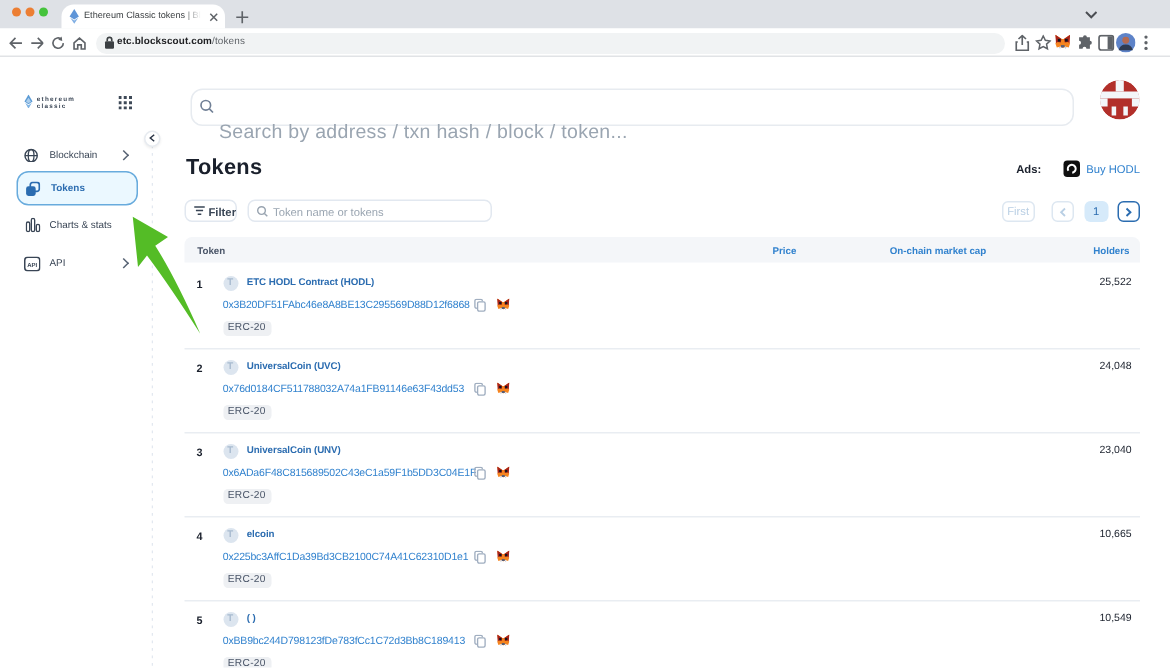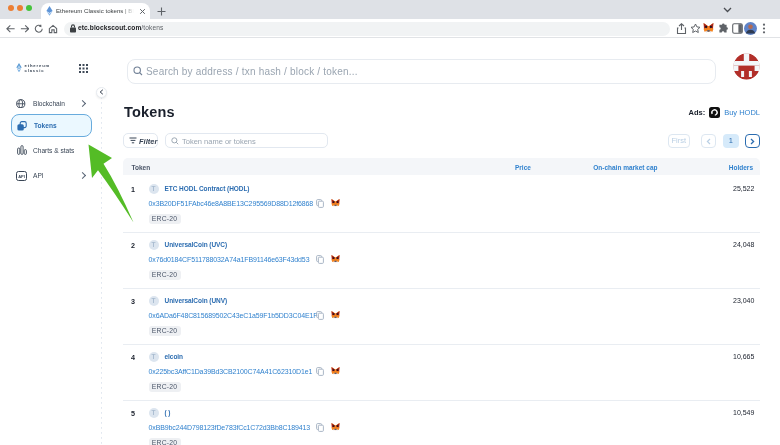--- a/index.html
+++ b/index.html
@@ -22,24 +22,24 @@
 #collapse { position:absolute; left:95.5px; top:86.5px; width:11px; height:11px; border-radius:50%; background:#fff; border:1px solid #e7ebf0; box-shadow:0 1px 2px rgba(0,0,0,0.08); color:#2d3748; font-size:7px; text-align:center; line-height:9px; font-weight:bold; }
 .navtext { position:absolute; font-size:6.6px; color:#394555; white-space:nowrap; }
 .chev { position:absolute; width:5px; height:5px; border-right:1.2px solid #566273; border-top:1.2px solid #566273; transform:rotate(45deg); }
 #tokensbox { position:absolute; left:11px; top:114px; width:81px; height:23px; border-radius:8px; background:#ebf8ff; border:1.4px solid #68abdd; }
 
 
 #logotext { position:absolute; left:24.5px; top:62.5px; font-size:4.2px; letter-spacing:0.85px; color:#394555; font-weight:bold; line-height:5.1px; }
 
 
 #searchbar { position:absolute; left:127px; top:59px; width:589px; height:25px; border-radius:8px; border:1.7px solid #e7ebf0; background:#fff; }
-#searchph { position:absolute; left:146px; top:66px; font-size:10px; color:#9aa5b1; letter-spacing:0.2px; }
+#searchph { position:absolute; left:146px; top:80px; font-size:13px; color:#9aa5b1; letter-spacing:0.2px; }
 h1#heading { position:absolute; left:124px; top:104px; font-size:14.5px; font-weight:bold; color:#1a202c; letter-spacing:0.2px; }
 #adsline { position:absolute; right:20px; top:106.5px; height:12px; display:flex; align-items:center; white-space:nowrap; font-size:7.5px; color:#1a202c; }
-#adsline b { font-weight:bold; margin-right:4px; }
+#adsline b { font-weight:bold; margin-right:15px; }
 #adsline .shido { width:11px; height:11px; border-radius:2.5px; background:#101010; margin-right:4px; position:relative; }
 #adsline a { color:#3182ce; text-decoration:none; }
 
 #filterbtn { position:absolute; left:123px; top:133px; width:35px; height:15px; border:1.2px solid #e2e8f0; border-radius:5px; font-size:7.5px; font-weight:bold; color:#394555; }
 #tsearch { position:absolute; left:165px; top:133px; width:163px; height:15px; border:1.2px solid #e2e8f0; border-radius:5px; }
 #tsearchph { position:absolute; left:182px; top:137px; font-size:7.5px; color:#9aa5b1; }
 .pgbtn { position:absolute; top:134px; height:14px; border-radius:4px; font-size:7.5px; text-align:center; }
 
 
 #thead { position:absolute; left:123px; top:158px; width:637px; height:17px; background:#f4f6f9; border-radius:5px 5px 0 0; }
@@ -234,21 +234,21 @@
     <circle cx="5.5" cy="5.5" r="2.6" stroke="#fff" stroke-width="1.4" fill="none" stroke-dasharray="13 3.4" transform="rotate(150 5.5 5.5)"></circle>
   </svg>
     </span>
   <a>Buy HODL</a>
 </div>
 
 <div id="filterbtn"></div>
 <svg class="abs" style="left:129px; top:137px;" width="8" height="7" viewBox="0 0 8 7">
   <path d="M0.5 1 H7.5 M1.6 3.4 H6.4 M2.8 5.8 H5.2" stroke="#394555" stroke-width="1"></path>
 </svg>
-<div class="abs" style="left:139px; top:136.5px; font-size:7.5px; font-weight:bold; color:#394555;font-style:italic;">Filter</div>
+<div class="abs" style="left:139px; top:136.5px; font-size:7.5px; font-weight:bold; color:#394555;">Filter</div>
 <div id="tsearch"></div>
 <svg class="abs" style="left:171px; top:137px;" width="8" height="8" viewBox="0 0 10 10">
   <circle cx="4.2" cy="4.2" r="3.2" stroke="#9aa5b1" stroke-width="1.2" fill="none"></circle>
   <path d="M6.6 6.6 L9 9" stroke="#9aa5b1" stroke-width="1.2"></path>
 </svg>
 <div id="tsearchph">Token name or tokens</div>
 
 <div class="pgbtn" style="left:667.5px; width:22.5px; border:1.2px solid #dde7f1; color:#b9cfe4; line-height:12px;">First</div>
 <div class="pgbtn" style="left:701px; width:15px; border:1.2px solid #dde7f1; line-height:11px;"><svg width="5" height="7" viewBox="0 0 5 7" style="margin-top:3px;">
       <path d="M4 1 L1.4 3.5 L4 6" stroke="#b9cfe4" stroke-width="1.2" fill="none"></path>

